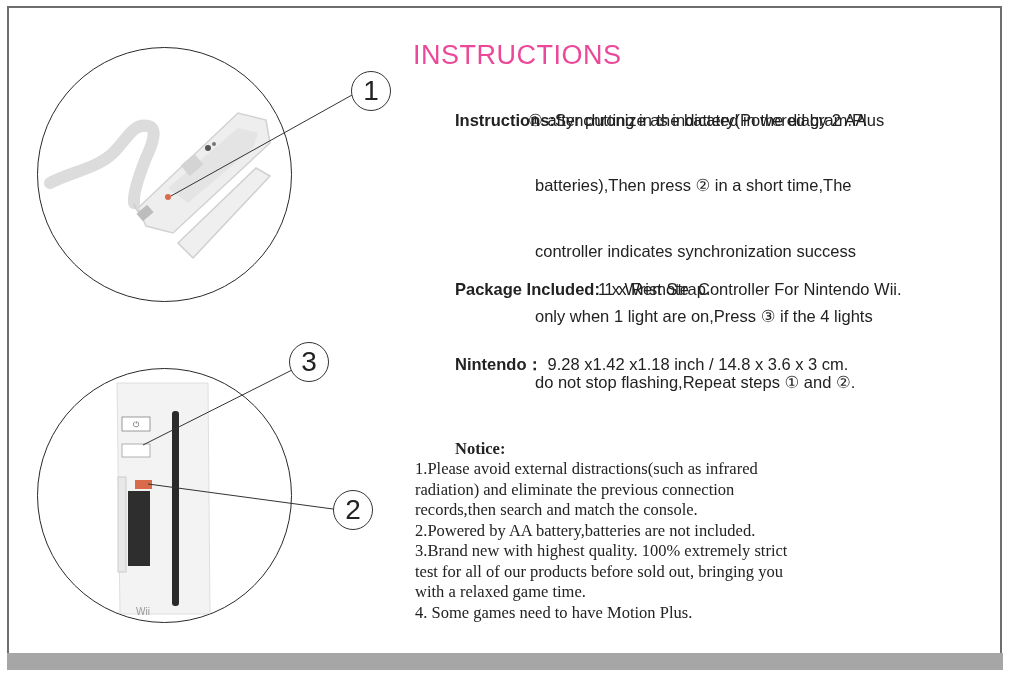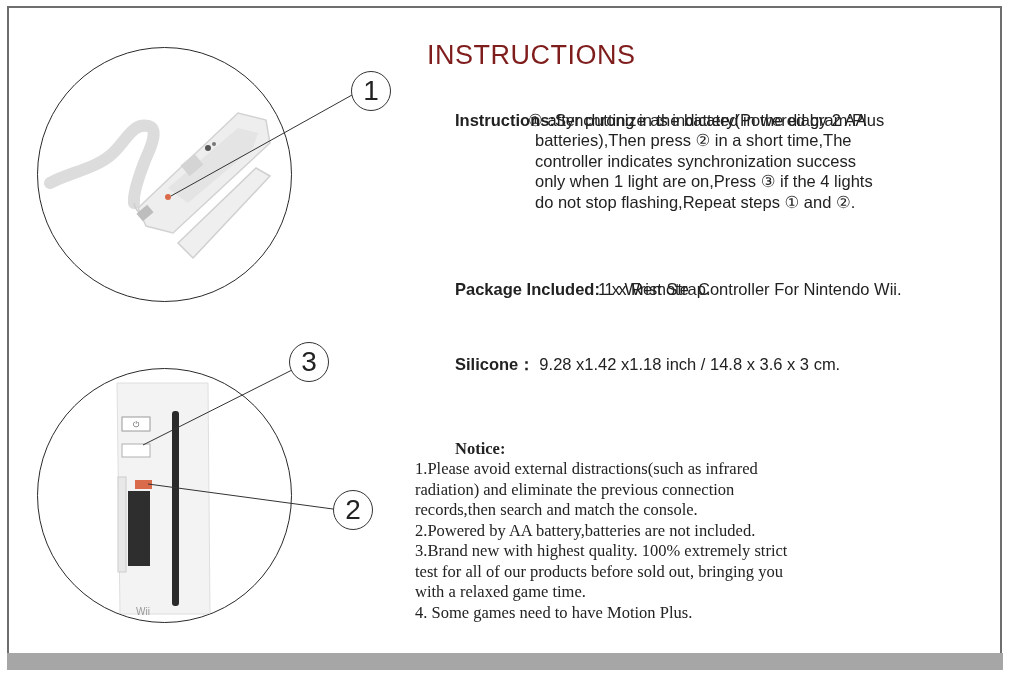--- a/index.html
+++ b/index.html
@@ -2,24 +2,24 @@
 <html><head>
 <meta charset="utf-8">
 <style>
   html, body { margin:0; padding:0; background:#ffffff; }
   body { width:1012px; height:673px; position:relative; overflow:hidden; font-family:"Liberation Sans", sans-serif; color:#1f1f1f; }
   .frame { position:absolute; left:7px; top:6px; width:995px; height:648px; border:2px solid #6e6e6e; border-bottom:none; box-sizing:border-box; background:#fff; }
   .bottom-band { position:absolute; left:7px; top:653px; width:996px; height:17px; background:#a6a6a6; }
   .circle { position:absolute; border:1px solid #2a2a2a; border-radius:50%; background:#fff; overflow:hidden; }
   .callout { position:absolute; width:38px; height:38px; border:1.5px solid #333; border-radius:50%; background:#fff; font-size:28px; line-height:38px; text-align:center; color:#222; }
   svg.lines { position:absolute; left:0; top:0; width:1012px; height:673px; pointer-events:none; }
-  .title { position:absolute; left:427px; top:40px; font-size:27px; letter-spacing:0.5px; color:#7f1d1d; }
+  .title { position:absolute; left:413px; top:40px; font-size:27px; letter-spacing:0.5px; color:#ec4899; }
   .para { position:absolute; font-size:16.5px; line-height:20.5px; color:#222; white-space:pre; }
   .b { font-weight:bold;margin-left:40px; }
-  .indent { display:block; padding-left:120px; }
+  .indent { display:block; padding-left:120px;margin-top:45px; }
   .pkg-indent { display:block; padding-left:183px; }
 </style>
 </head>
 <body>
 
 <div class="frame"></div>
 <div class="bottom-band"></div>
 
 <div class="circle" style="left:37px;top:47px;width:253px;height:253px;">
   <svg width="253" height="253">
@@ -69,18 +69,18 @@
 <span class="b">Instructions:</span><span>Synchronize as indicated in the diagram:Plus</span>
 <span class="indent" style="margin-top:-20.5px;padding-left:113px">① after putting in the battery(Powered by 2 AA</span><span class="indent">batteries),Then press ② in a short time,The</span><span class="indent">controller indicates synchronization success</span><span class="indent">only when 1 light are on,Press ③ if the 4 lights</span><span class="indent">do not stop flashing,Repeat steps ① and ②.</span>
 </div>
 
 <div class="para" style="left:415px;top:258px;">
 <span class="b">Package Included:</span> <span>1 x Remote  Controller For Nintendo Wii.</span>
 <span class="pkg-indent" style="margin-top:-20.5px">1 x Wrist Strap.</span>
 </div>
 
 <div class="para" style="left:415px;top:333px;">
-<div><span class="b">Silicone：</span><span> 9.28 x1.42 x1.18 inch / 14.8 x 3.6 x 3 cm.</span></div>
+<div><span class="b">Nintendo：</span><span> 9.28 x1.42 x1.18 inch / 14.8 x 3.6 x 3 cm.</span></div>
 </div>
 
 <div class="para" style="left:415px;top:418px;font-family:Liberation Serif, serif;">
 <div class="b">Notice:</div><div>1.Please avoid external distractions(such as infrared</div><div>radiation) and eliminate the previous connection</div><div>records,then search and match the console.</div><div>2.Powered by AA battery,batteries are not included.</div><div>3.Brand new with highest quality. 100% extremely strict</div><div>test for all of our products before sold out, bringing you</div><div>with a relaxed game time.</div><div>4. Some games need to have Motion Plus.</div>
 </div>
 
 </body></html>

